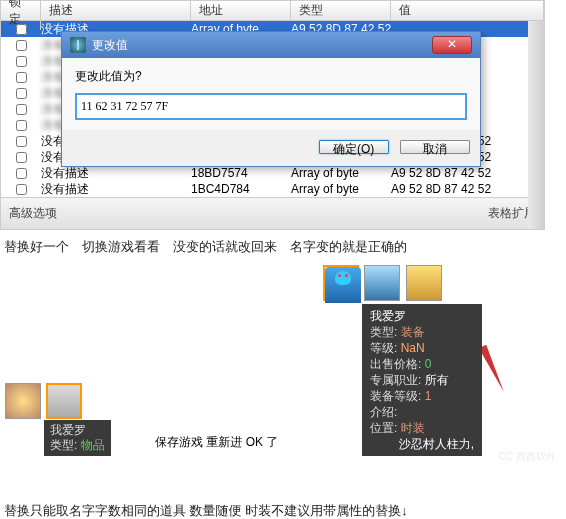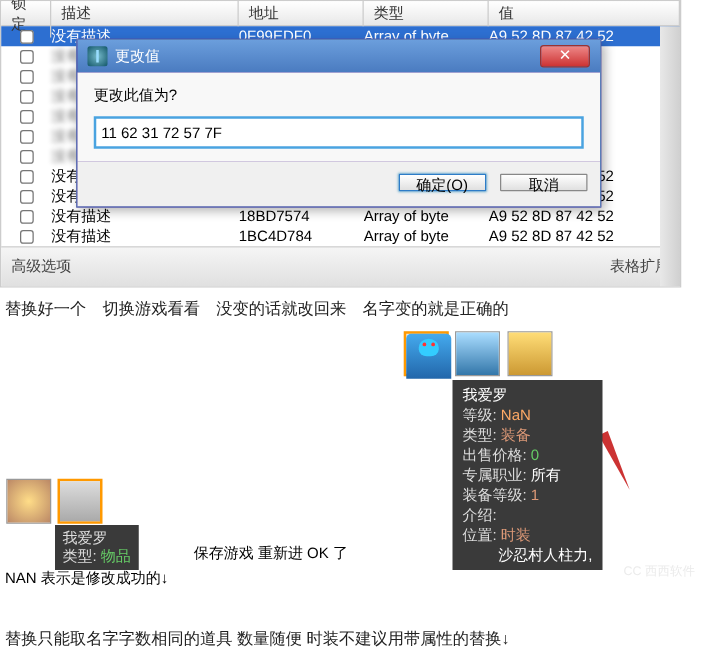--- a/index.html
+++ b/index.html
@@ -7,28 +7,28 @@
 .tbl{width:545px;border:1px solid #ccc;background:#fff;position:relative}
 .hdr{display:flex;background:linear-gradient(#fff,#e8e8e8);border-bottom:1px solid #ccc;height:20px;align-items:center}
 .hdr span{padding:2px 8px;border-right:1px solid #ccc;color:#333}
 .hc1{width:40px}.hc2{width:150px}.hc3{width:100px}.hc4{width:100px}.hc5{flex:1}
 .row{display:flex;height:16px;align-items:center;font-size:11px}
 .row.sel{background:#2d6fd1;color:#fff}
 .cb{width:40px;display:flex;justify-content:center}
 .cb input{width:11px;height:11px}
 .c2{width:150px}.c3{width:100px}.c4{width:100px}.c5{flex:1}
 .blur .c2,.blur .c3,.blur .c4,.blur .c5{filter:blur(2px);opacity:.6}
-.dlg{position:absolute;top:30px;left:60px;width:420px;background:#4c1d95;border:1px solid #5a7db8;box-shadow:3px 3px 8px rgba(0,0,0,.3);z-index:10}
+.dlg{position:absolute;top:30px;left:60px;width:420px;background:#14532d;border:1px solid #5a7db8;box-shadow:3px 3px 8px rgba(0,0,0,.3);z-index:10}
 .dlg-t{background:linear-gradient(#6b9edc,#4a7bc0);color:#fff;padding:4px 8px;display:flex;align-items:center;gap:6px}
 .dlg-ico{width:16px;height:16px;display:inline-block;background:radial-gradient(#7bc,#156);border-radius:2px;position:relative}
 .dlg-ico::after{content:"";position:absolute;top:3px;left:7px;width:2px;height:10px;background:#9df;box-shadow:-4px 2px 0 -1px #9df,4px 2px 0 -1px #9df}
 .dlg-x{margin-left:auto;background:linear-gradient(#e88,#c33);color:#fff;width:40px;height:18px;border:1px solid #933;border-radius:3px;text-align:center;line-height:15px;cursor:pointer}
 .dlg-b{padding:10px 13px;background:#f8f8f8}
 .dlg-b p{margin-bottom:8px}
-.dlg-in{width:100%;padding:4px;border:2px solid #4aa3e0;outline:none;font-family:Liberation Sans, sans-serif}
+.dlg-in{width:100%;padding:4px;border:2px solid #4aa3e0;outline:none;font-family:Liberation Serif, serif}
 .dlg-btn{padding:10px;text-align:right;background:#f0f0f0}
 .dlg-btn button{width:70px;height:14px;margin-left:8px;background:linear-gradient(#fff,#e0e0e0);border:1px solid #888;border-radius:1px;cursor:pointer}
 .dlg-btn .ok{border:1px solid #2d7cc7;box-shadow:0 0 2px #6ac}
 .scrl{width:16px;background:linear-gradient(90deg,#e8e8e8,#d0d0d0);position:absolute;right:0;top:20px;bottom:0}
 .ftr{display:flex;background:linear-gradient(#f5f5f5,#e0e0e0);border-top:1px solid #ccc;padding:7px 8px}
 .ftr span{color:#444}
 .txt{padding:8px 4px;font-size:13px;color:#222}
 .game{padding:6px 4px;position:relative;height:230px}
 .itm{display:inline-block;width:36px;height:36px;border:1px solid #999;background:#e8e8e8;margin:1px;vertical-align:top;position:relative}
 .itm.sel{border:2px solid #f90}
@@ -55,21 +55,20 @@
     <span class="hc3">地址</span>
     <span class="hc4">类型</span>
     <span class="hc5">值</span>
   </div>
   <div id="tbody">
       <div class="row sel">
         <span class="cb">
           <input type="checkbox" style="">
         </span>
         <span class="c2">没有描述</span>
-        <span class="c3">0F99EDF0</span>
         <span class="c4">Array of byte</span>
         <span class="c5">A9 52 8D 87 42 52</span>
       </div>
       <div class="row blur">
         <span class="cb">
           <input type="checkbox" style="">
         </span>
         <span class="c2">没有描述</span>
         <span class="c3"></span>
         <span class="c4"></span>
@@ -184,37 +183,36 @@
 <div class="txt">替换好一个　切换游戏看看　没变的话就改回来　名字变的就是正确的</div>
 
 <div class="game">
   <div style="position:absolute;left:322px;top:0">
     <div class="itm sel"><div class="char"></div></div>
     <div class="itm"><div class="img" style="background:linear-gradient(#adf,#37a)"></div></div>
     <div class="itm"><div class="img" style="background:linear-gradient(#fd7,#c93)"></div></div>
   </div>
   <div class="tip" style="left:362px;top:40px">
     <div class="nm">我爱罗</div>
+    <div><span>类型: </span><span class="eq">装备</span></div>
     <div><span>等级: </span><span class="nan">NaN</span></div>
-    <div><span>类型: </span><span class="eq">装备</span></div>
     <div><span>出售价格: </span><span class="pr">0</span></div>
     <div><span>专属职业: </span><span class="all">所有</span></div>
     <div><span>装备等级: </span><span class="lv">1</span></div>
     <div>介绍:</div>
     <div><span>位置: </span><span class="fs">时装</span></div>
     <div class="sp" style="text-align:right">沙忍村人柱力,</div>
   </div>
   <div class="arr" style="left:490px;top:80px"></div>
 
   <div style="position:absolute;left:4px;top:118px">
     <div class="itm"><div class="img" style="background:radial-gradient(#fd8,#b86)"></div></div>
     <div class="itm sel"><div class="img" style="background:linear-gradient(#ddd,#aaa)"></div></div>
   </div>
   <div class="tip2" style="left:44px;top:156px">
     <div class="nm">我爱罗</div>
     <div><span>类型: </span><span class="wp">物品</span></div>
   </div>
   <div style="position:absolute;left:155px;top:170px">保存游戏 重新进  OK 了</div>
-  <div style="position:absolute;left:4px;top:190px">NAN  表示是修改成功的↓</div>
   <div class="wm">CC 西西软件</div>
 </div>
 
 <div class="txt">替换只能取名字字数相同的道具  数量随便  时装不建议用带属性的替换↓</div>
 
 </body></html>

